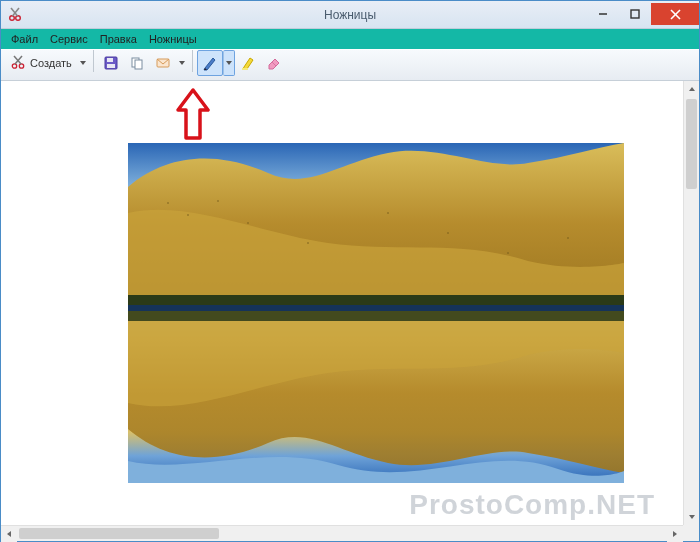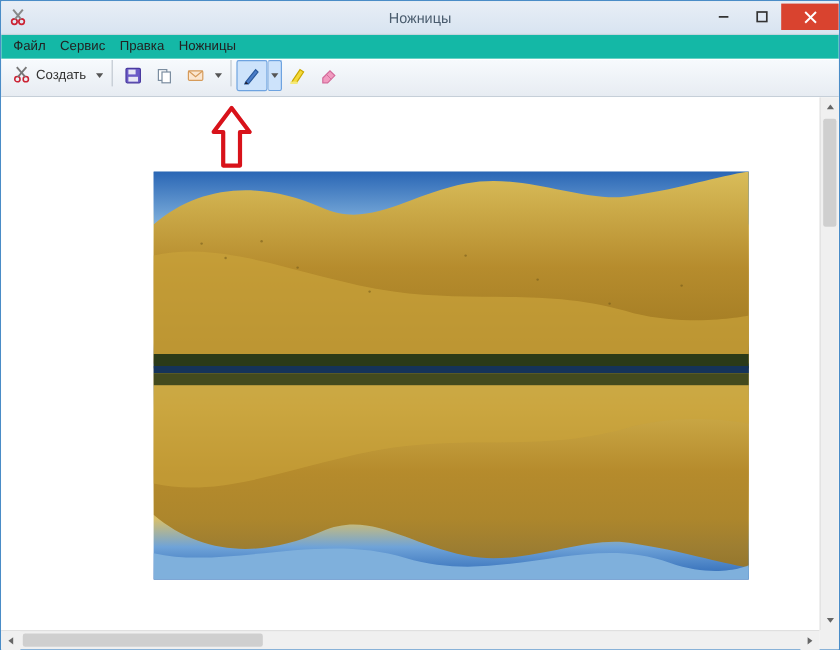--- a/index.html
+++ b/index.html
@@ -263,20 +263,21 @@
         <circle cx="320" cy="90" r="1"></circle>
           <circle cx="380" cy="110" r="1"></circle>
           <circle cx="440" cy="95" r="1"></circle>
       </g>
     </svg>
 
     <svg class="arrow-annot" viewBox="0 0 34 54">
       <path d="M17 2 L32 22 L24 22 L24 50 L10 50 L10 22 L2 22 Z" fill="none" stroke="#d8121a" stroke-width="3.5" stroke-linejoin="round"></path>
     </svg>
 
+    <div class="watermark">ProstoComp.NET</div>
   </div>
 
   <div class="vscroll">
     <div class="arrow up">
       <svg width="8" height="8">
           <polygon points="4,2 7,6 1,6" fill="#666"></polygon>
         </svg>
     </div>
     <div class="thumb"></div>
     <div class="arrow down">

